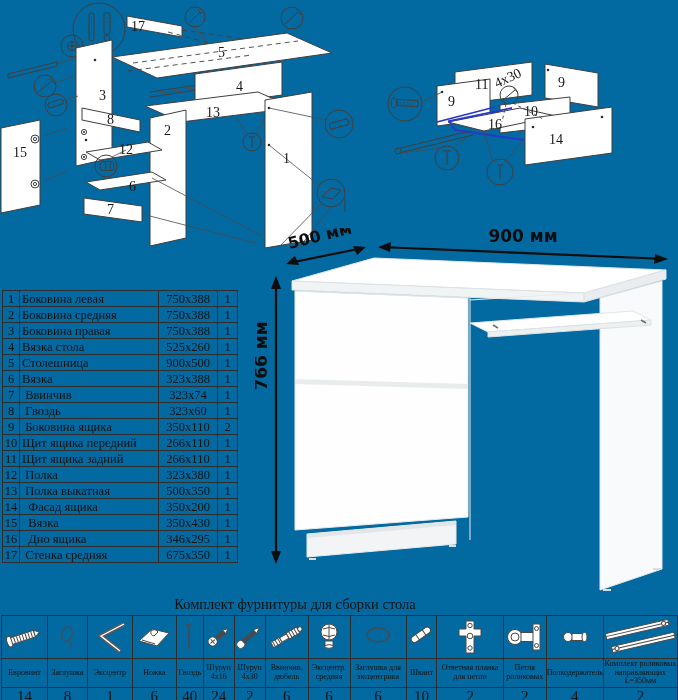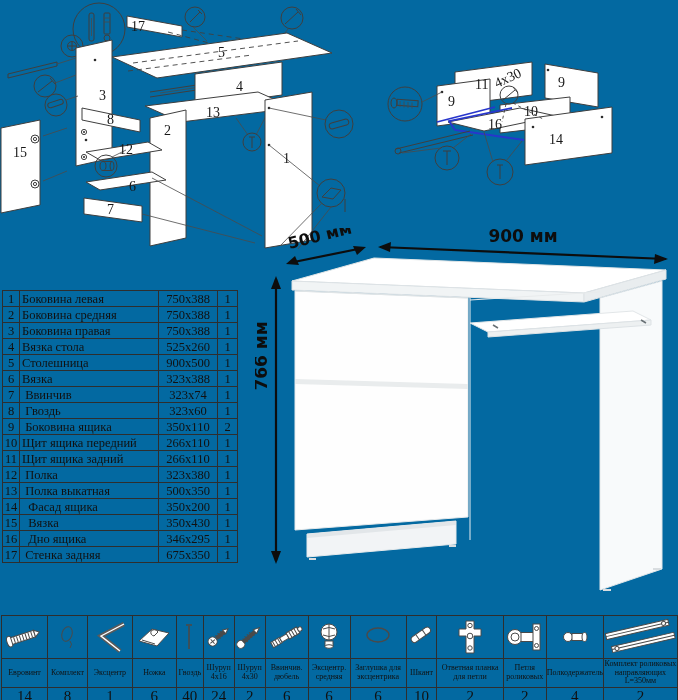--- a/index.html
+++ b/index.html
@@ -405,27 +405,28 @@
           <td class="c">1</td>
         </tr>
       <tr>
           <td class="c">16</td>
           <td class="name">  Дно ящика</td>
           <td class="c">346x295</td>
           <td class="c">1</td>
         </tr>
       <tr>
           <td class="c">17</td>
-          <td class="name"> Стенка задняя</td>
+          <td class="name"> Стенка средняя</td>
           <td class="c">675x350</td>
           <td class="c">1</td>
         </tr>
     </tbody>
   </table>
 
+  <div class="hw-title">Комплект фурнитуры для сборки стола</div>
 
   <table class="hw">
     <colgroup>
       <col style="width:46px">
         <col style="width:40px">
         <col style="width:45px">
         <col style="width:44px">
       <col style="width:27px">
         <col style="width:31px">
         <col style="width:31px">
@@ -577,21 +578,21 @@
                 <circle cx="62" cy="12" r="2"></circle>
                 <rect x="6" y="23" width="64" height="6"></rect>
                 <line x1="6" y1="26" x2="70" y2="26"></line>
                 <circle cx="11" cy="26" r="2"></circle>
               </g>
             </svg>
           </td>
       </tr>
       <tr class="lbl">
         <td>Евровинт</td>
-        <td>Комплект</td>
+        <td>Заглушка</td>
         <td>Эксцентр</td>
         <td>Ножка</td>
         <td>Гвоздь</td>
         <td>Шуруп 4х16</td>
         <td>Шуруп 4х30</td>
         <td>Ввинчив. дюбель</td>
         <td>Эксцентр. средняя</td>
         <td>Заглушка для эксцентрика</td>
         <td>Шкант</td>
         <td>Ответная планка для петли</td>

